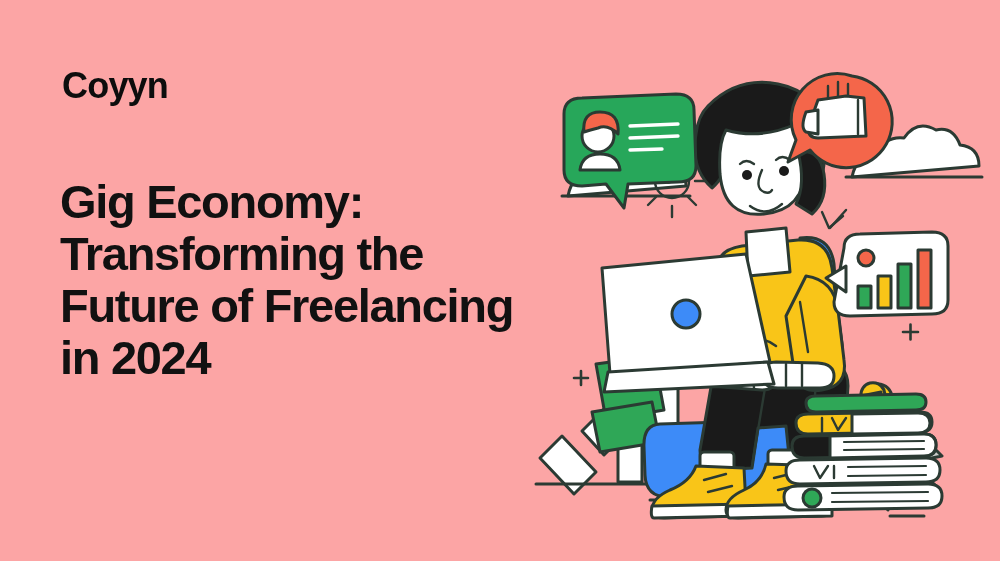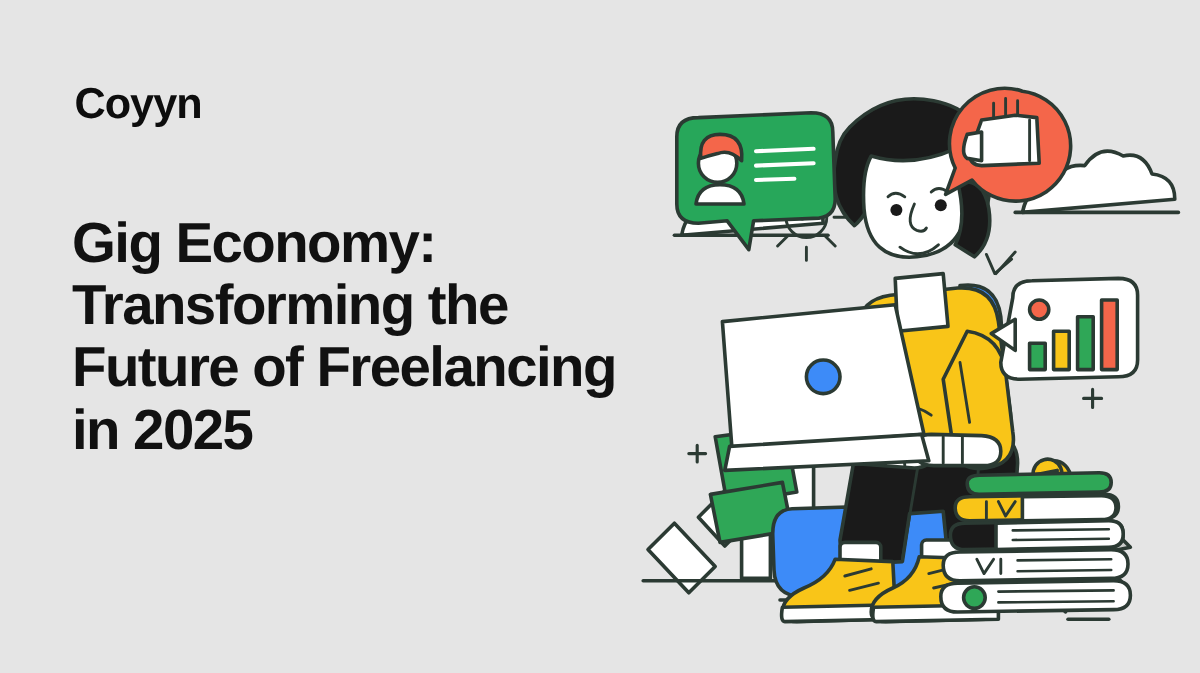--- a/index.html
+++ b/index.html
@@ -5,21 +5,21 @@
   html, body {
     margin: 0;
     padding: 0;
     background: #ffffff;
   }
   .canvas {
     position: relative;
     width: 1000px;
     height: 561px;
     overflow: hidden;
-    background: #e5e5e5;
+    background: #fca5a5;
     font-family: "Liberation Sans", sans-serif;
     -webkit-font-smoothing: antialiased;
   }
 
   
   .brand {
     position: absolute;
     left: 62px;
     top: 68px;
     font-size: 36px;
@@ -54,21 +54,21 @@
 </head>
 <body>
 
 <div class="canvas">
 
   <div class="brand">Coyyn</div>
 
   <div class="headline">Gig Economy:
 Transforming the
 Future of Freelancing
-in 2025</div>
+in 2024</div>
 
   <div class="art">
     <svg viewBox="0 0 500 500" xmlns="http://www.w3.org/2000/svg">
       <defs>
         <style>
           .ol { stroke:#2b3a33; stroke-width:3; stroke-linecap:round; stroke-linejoin:round; }
           .olT { stroke:#2b3a33; stroke-width:2.4; stroke-linecap:round; stroke-linejoin:round; fill:none; }
           .wt { fill:#ffffff; }
         </style>
       </defs>

